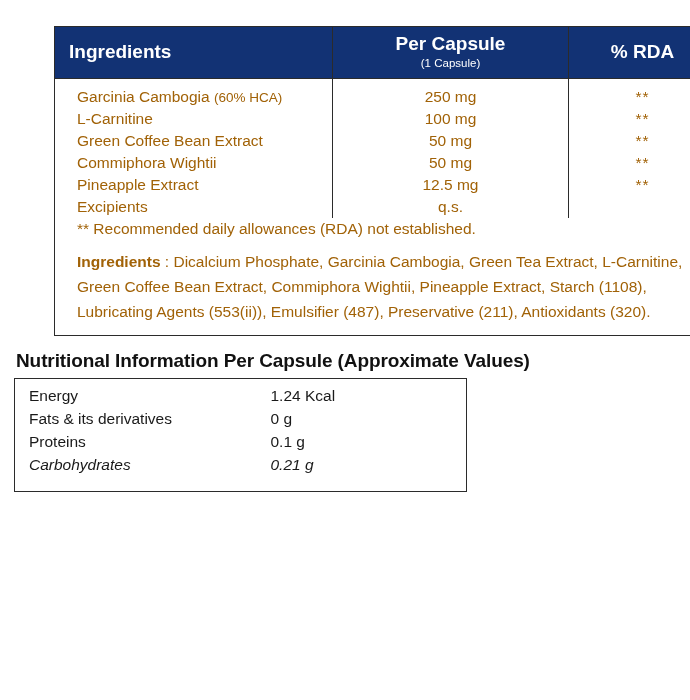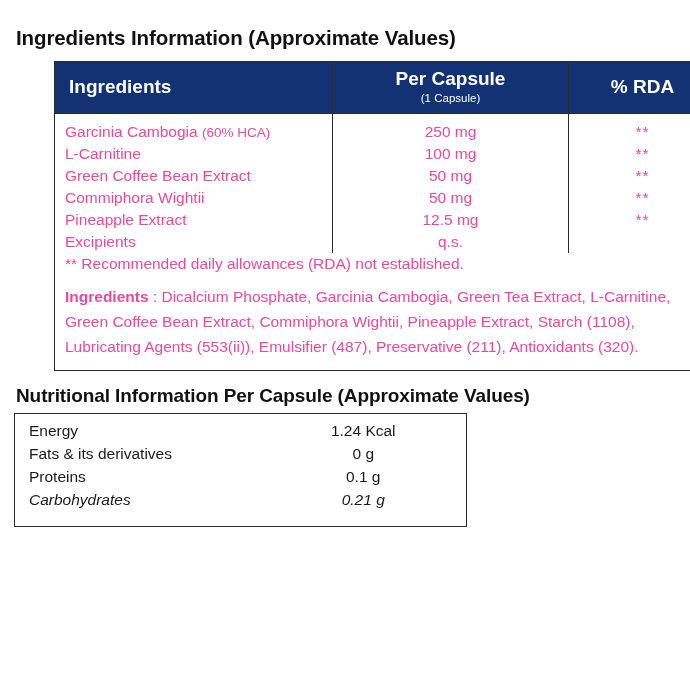--- a/index.html
+++ b/index.html
@@ -73,23 +73,23 @@
   .th-rda {
     text-align: center;
     font-size: 19px;
   }
 
   .ing-table tbody td {
     border-left: 1.5px solid #2b2b2b;
     border-right: 1.5px solid #2b2b2b;
     border-top: none;
     border-bottom: none;
-    padding: 2px 10px;
+    padding: 2px 22px;
     font-size: 15.5px;
-    color: #ec4899;
+    color: #a16207;
   }
   .ing-table tbody tr:first-child td { padding-top: 9px; }
   .ing-table tbody tr:last-child td { padding-bottom: 11px; }
   td.name {
     text-align: left;
     padding-left: 14px;
   }
   td.name .paren {
     font-size: 13.5px;
   }
@@ -132,29 +132,27 @@
     font-size: 15.5px;
     margin-left: 36px;
   }
   .nut-table tr:first-child td { padding-top: 8px; }
   .nut-table tr:last-child td { padding-bottom: 17px; font-style: italic; }
   .nut-table td.nname {
     text-align: left;
     padding-left: 14px;
   }
   .nut-table td.nval {
-    text-align: center;
   }
 </style>
 </head>
 <body>
 
 <div class="page">
 
-  <h1 class="section-title">Ingredients Information (Approximate Values)</h1>
 
   <table class="ing-table">
     <colgroup>
         <col class="c1">
         <col class="c2">
         <col class="c3">
       </colgroup>
     <thead>
       <tr>
         <th class="th-ingredients">Ingredients</th>

